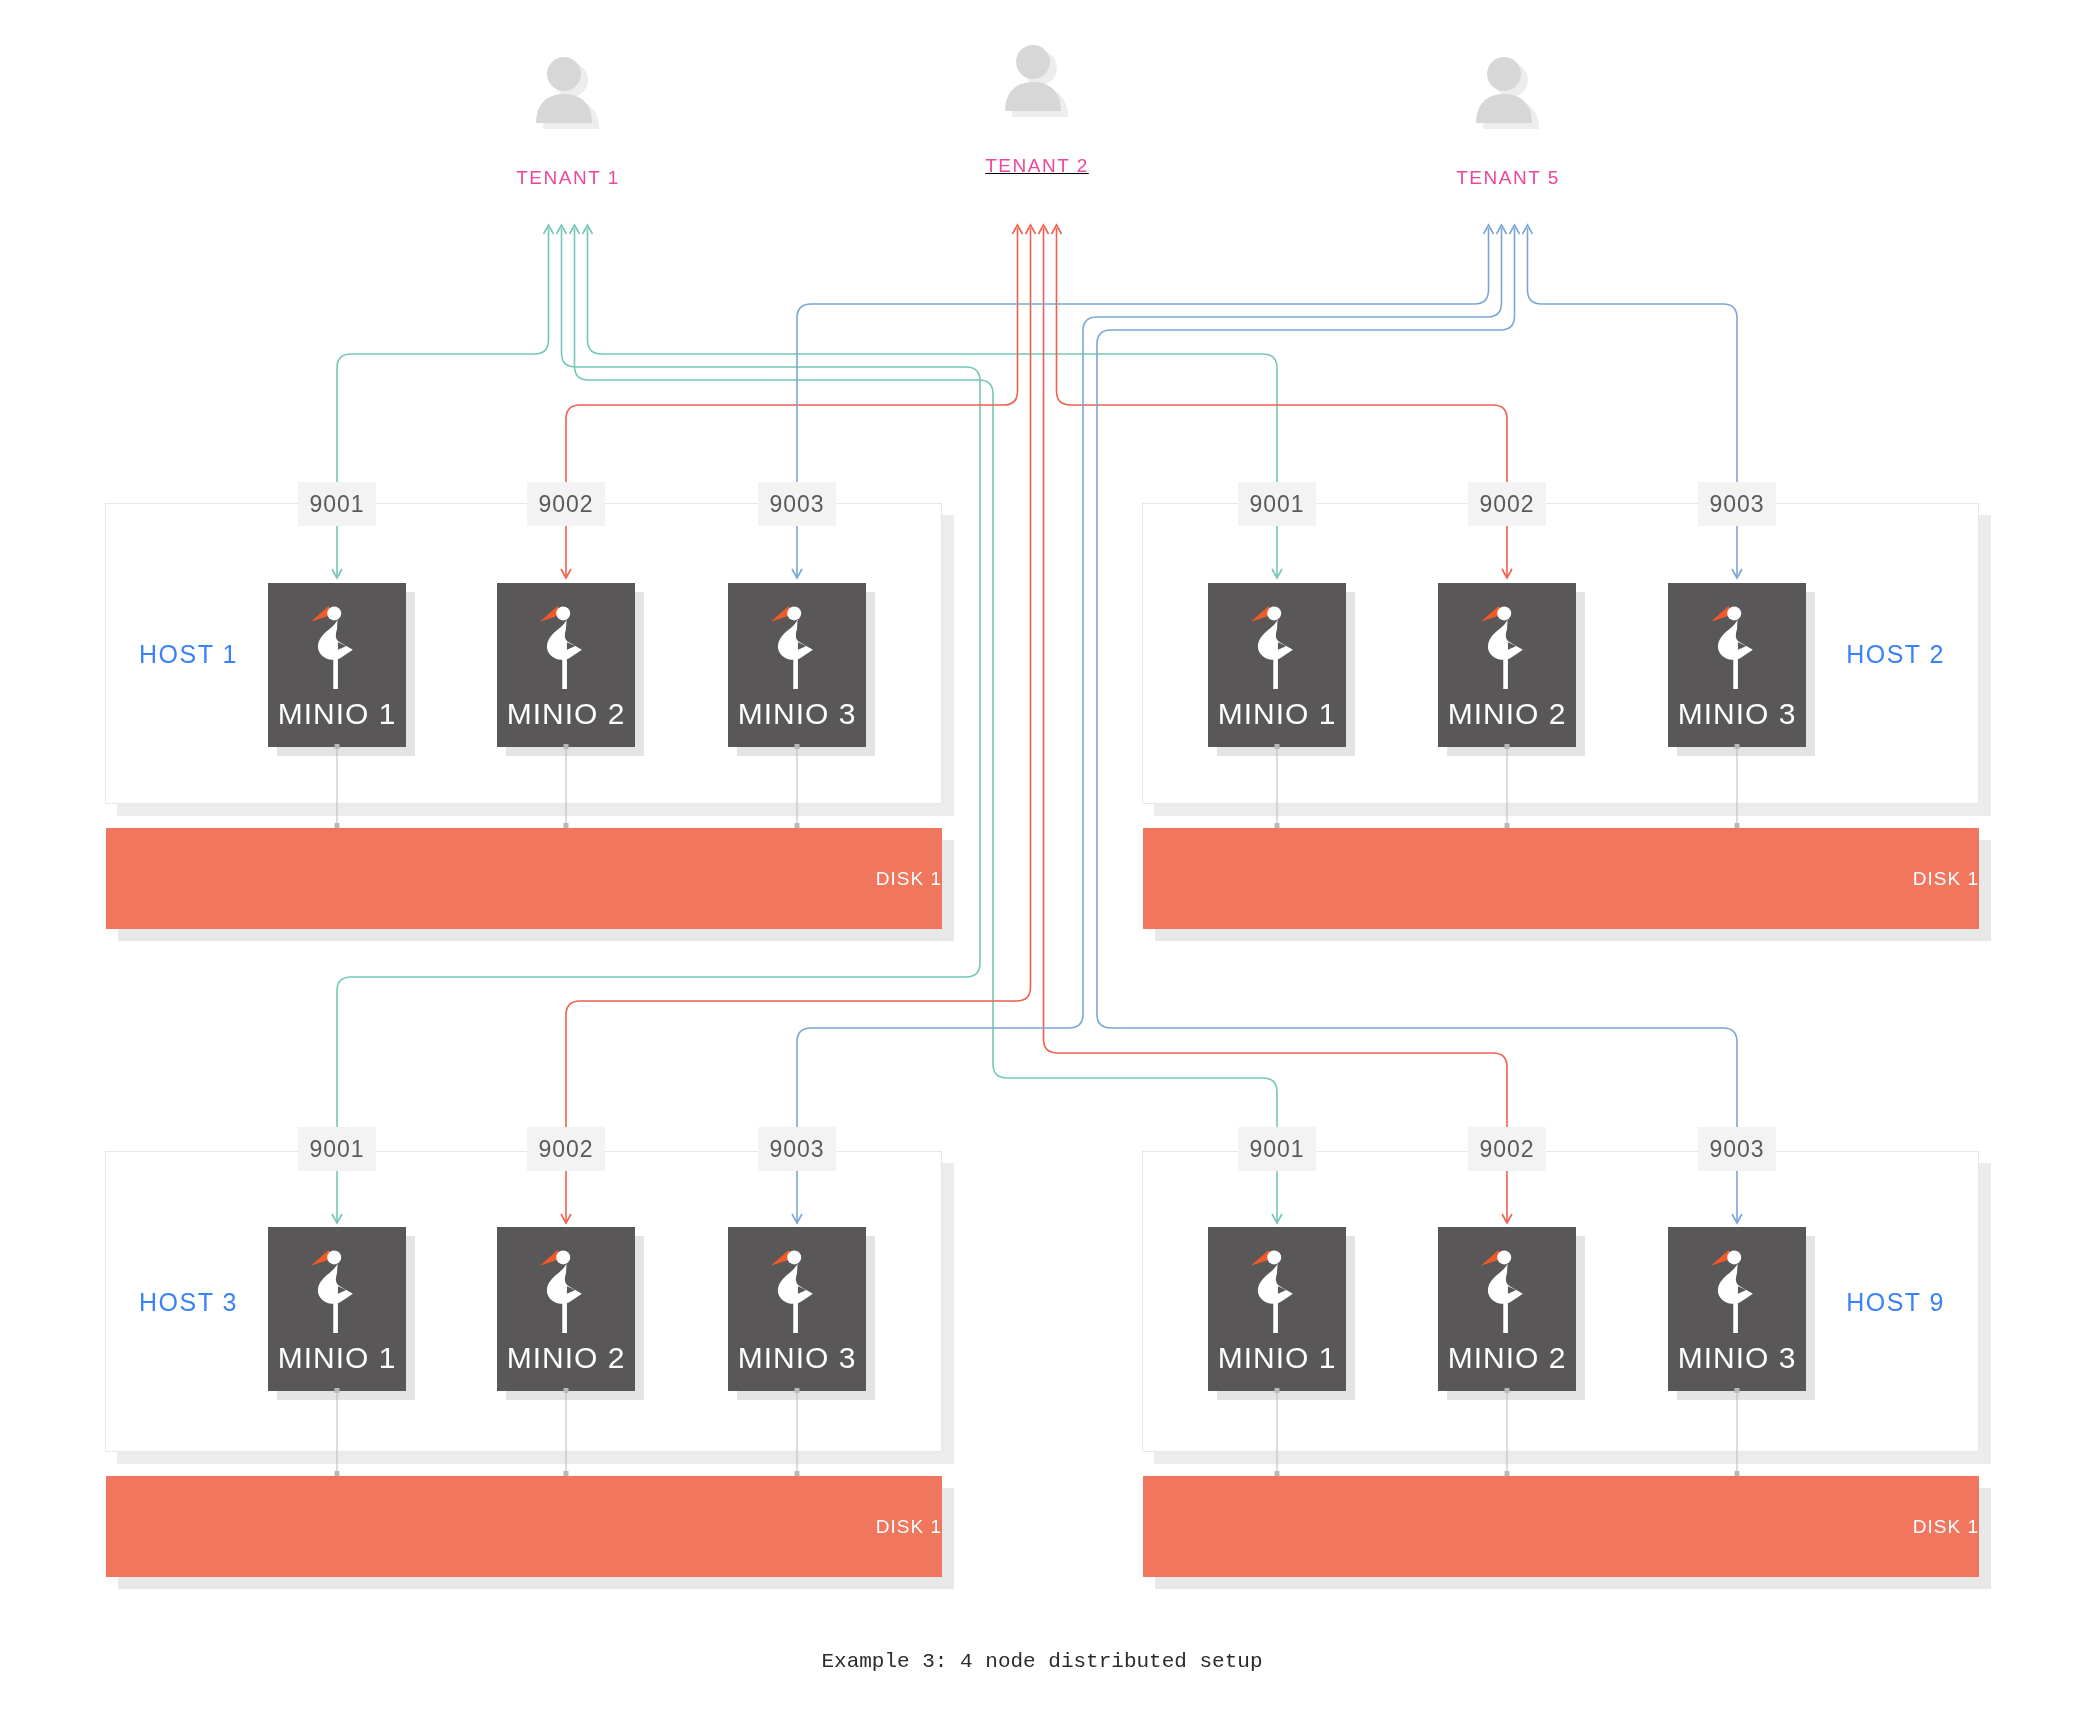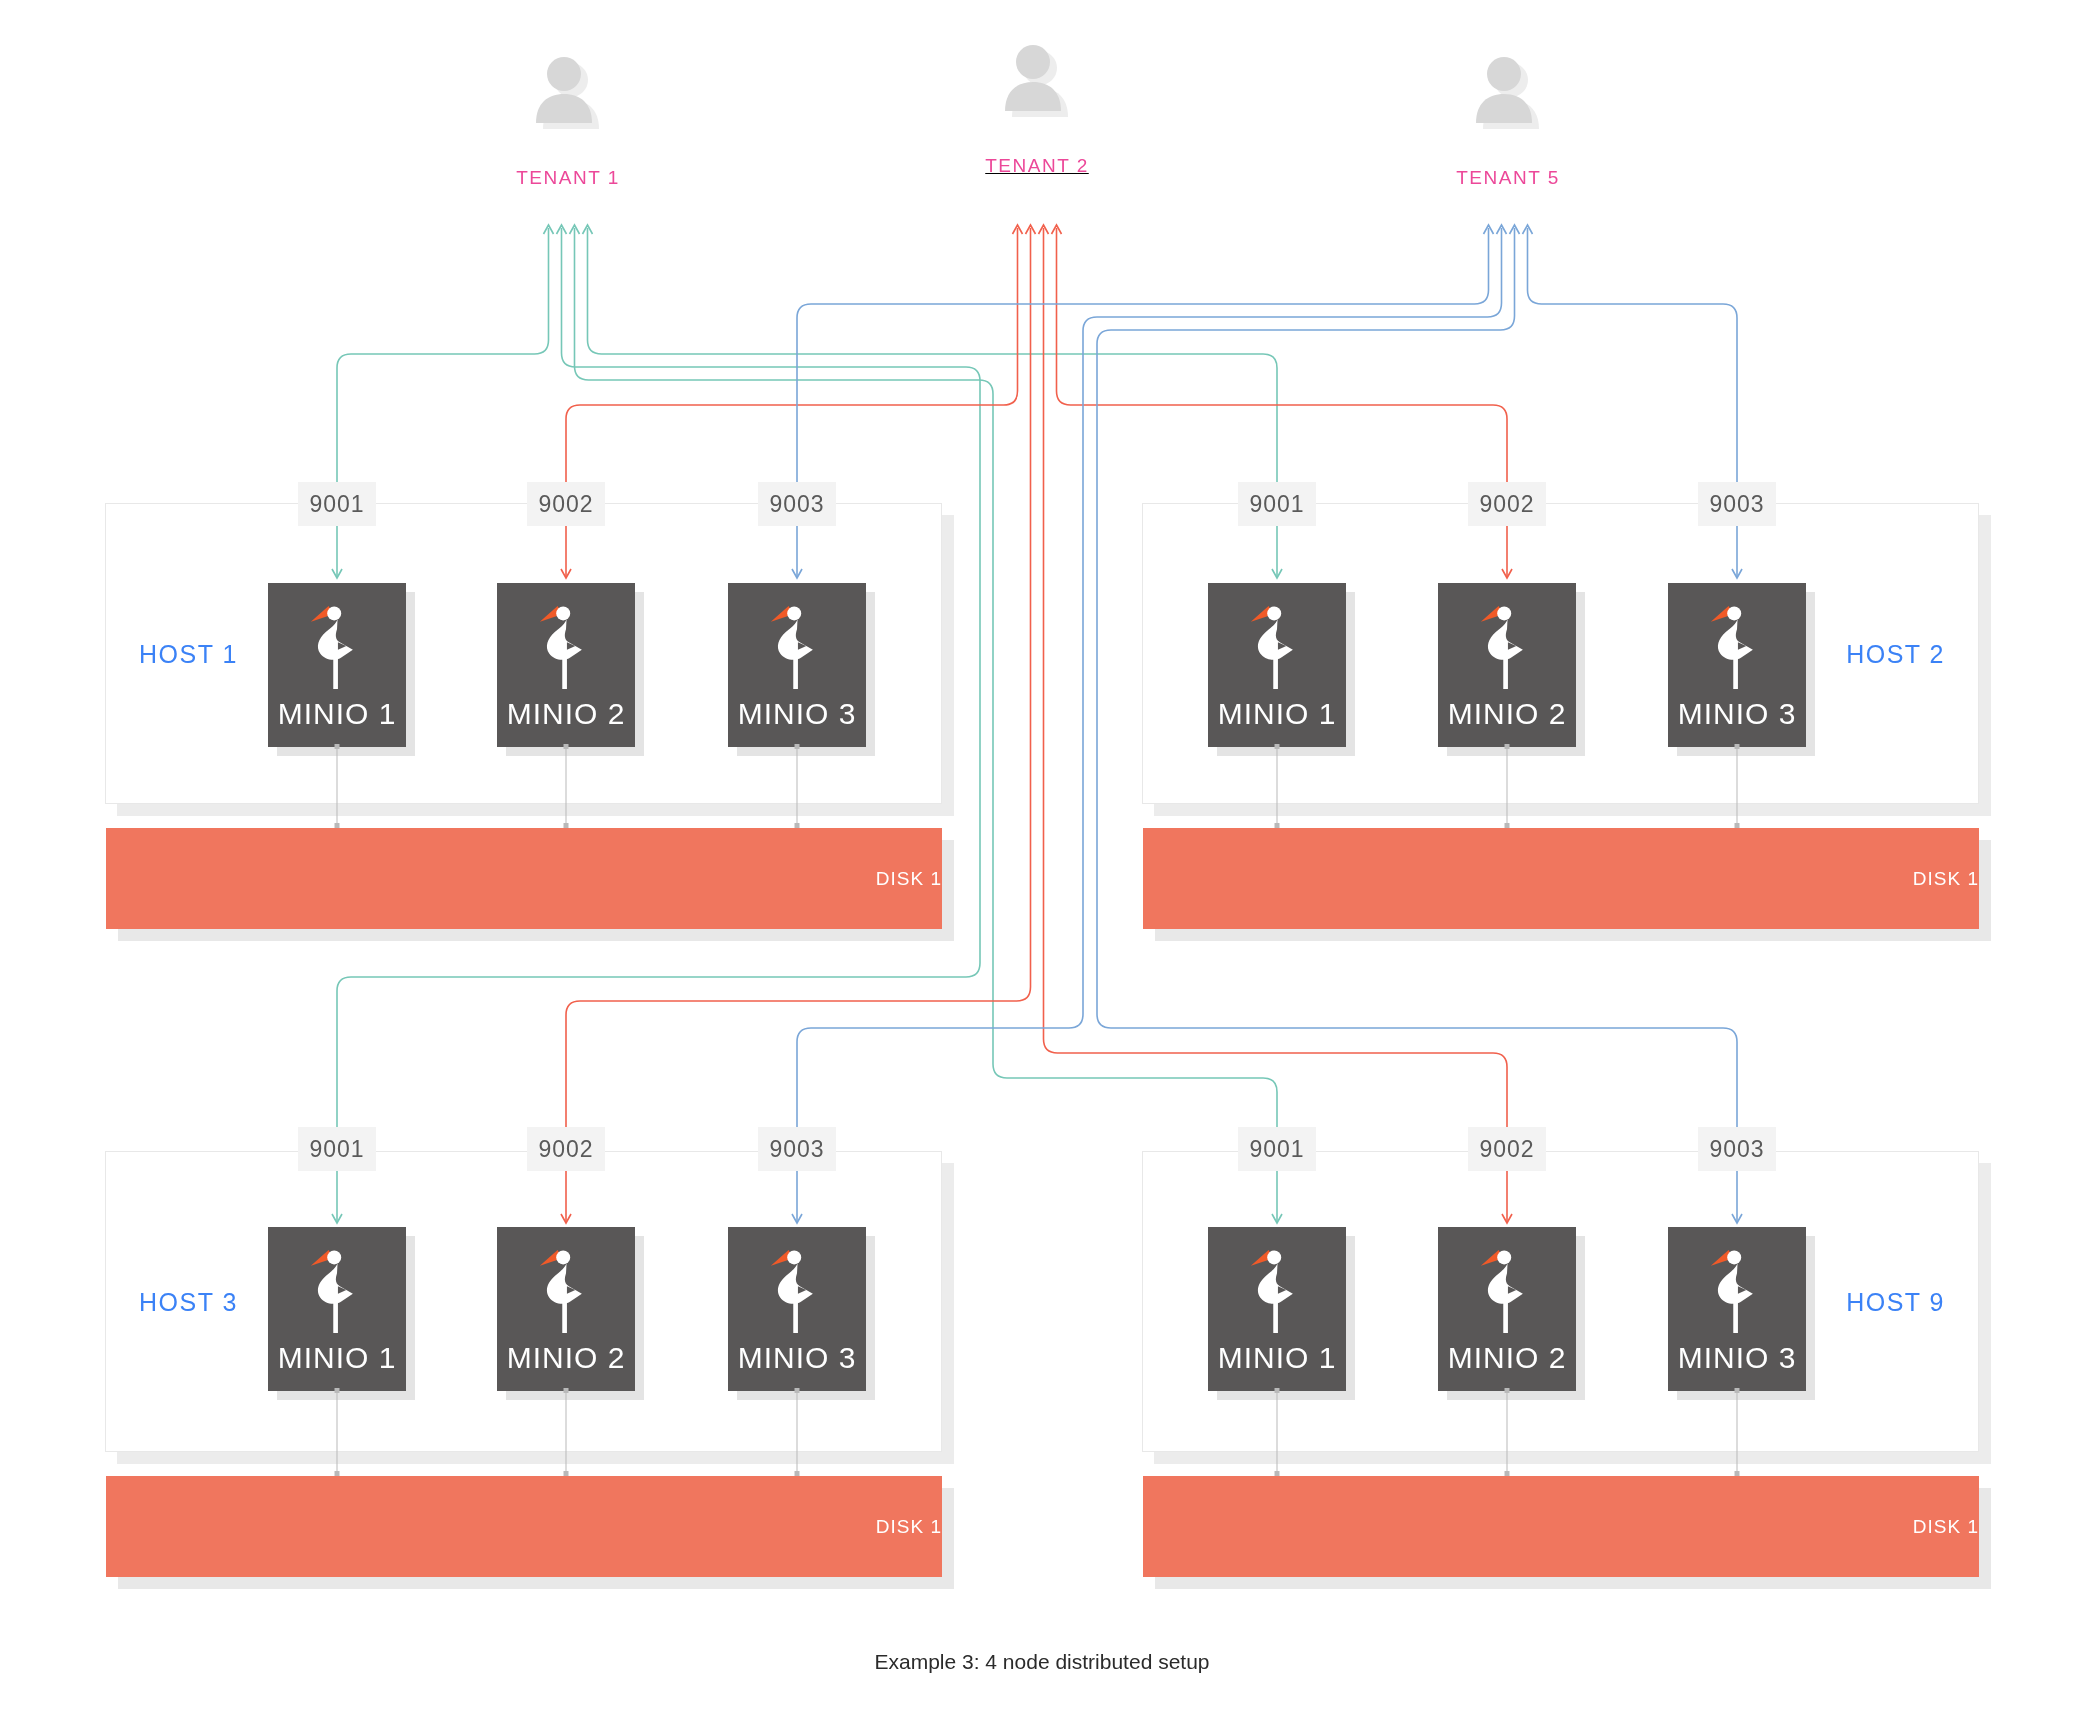--- a/index.html
+++ b/index.html
@@ -48,21 +48,21 @@
   
   .port{
     position:absolute;width:78px;height:44px;background:#f3f3f3;z-index:10;
     display:flex;align-items:center;justify-content:center;
     font-size:23px;color:#5a5a5a;letter-spacing:1px;
   }
 
   
   .caption{
     position:absolute;left:0;top:1650px;width:100%;text-align:center;z-index:2;
-    font-size:21px;color:#2b2b2b;
+    font-size:21px;color:#2b2b2b;font-family:Liberation Mono, monospace;
   }
 </style>
 </head>
 <body>
 
 <div class="stage">
   <svg class="wires" id="wires" width="2084" height="1721" viewBox="0 0 2084 1721">
       <path d="M337,749 L337,823" fill="none" stroke="#b9b9b9" stroke-width="1"></path>
       <rect x="334.5" y="744" width="5" height="5" fill="#b9b9b9"></rect>
       <rect x="334.5" y="823" width="5" height="5" fill="#b9b9b9"></rect>

